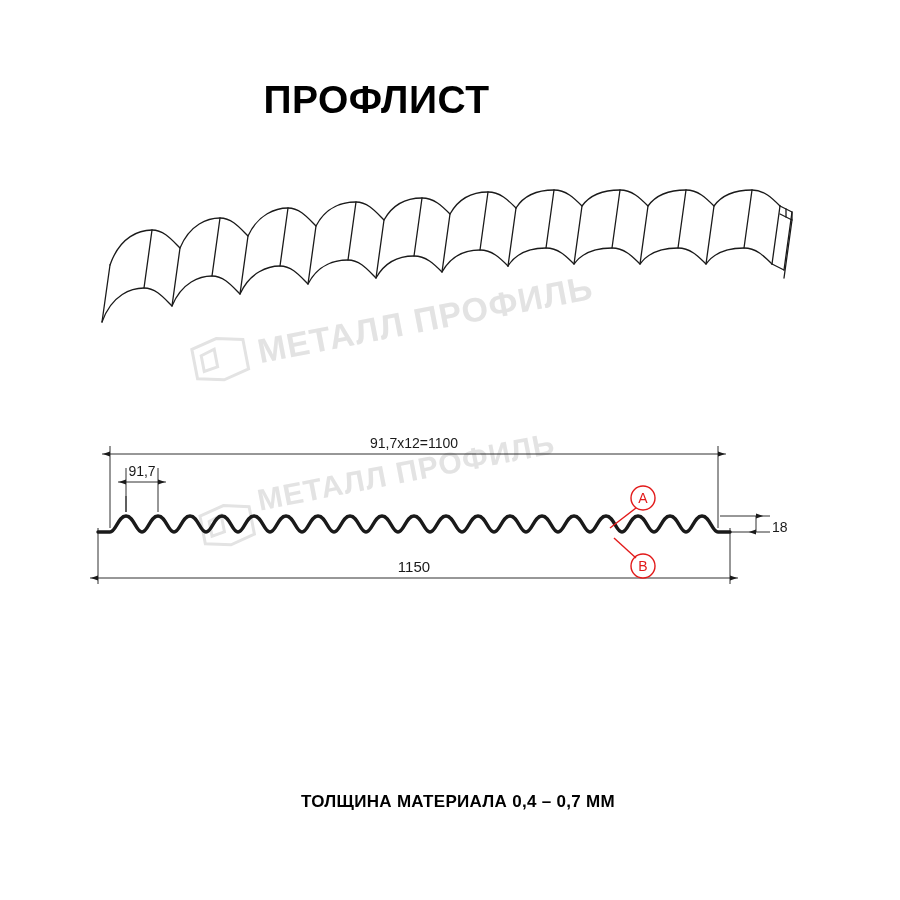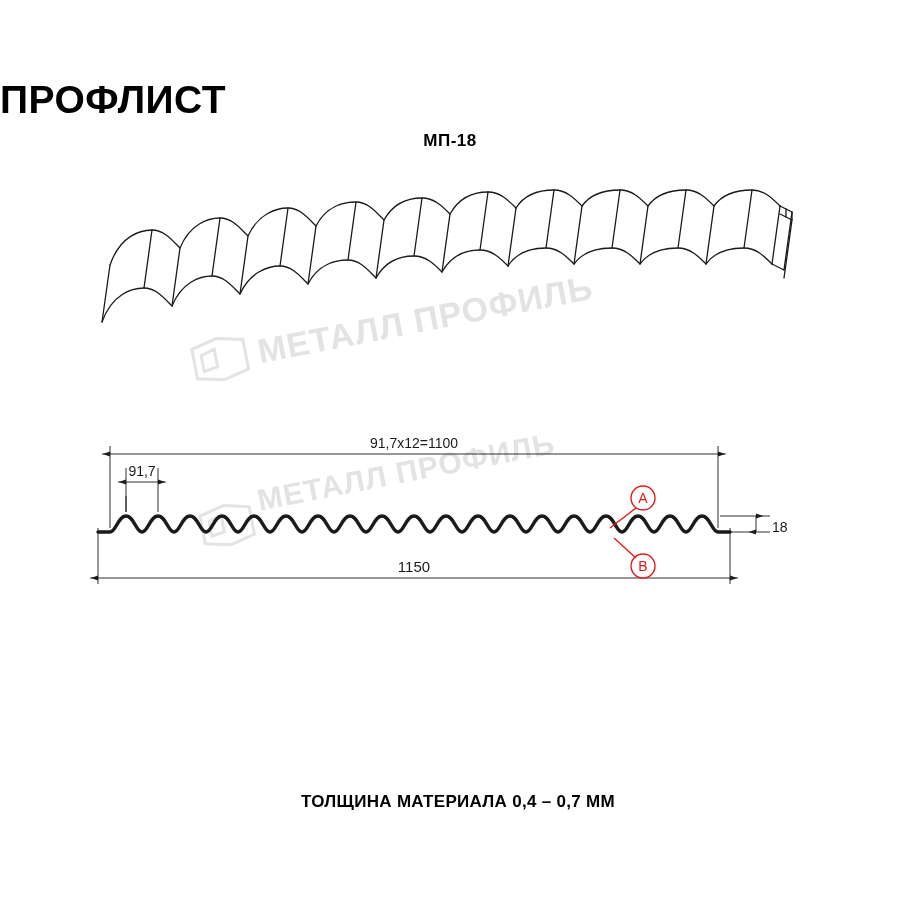--- a/index.html
+++ b/index.html
@@ -18,20 +18,21 @@
   .page {
     position: relative;
     width: 900px;
     height: 900px;
   }
   .title {
     position: absolute;
     top: 78px;
     left: 0;
     width: 753px;
+    text-align: center;
     font-size: 39px;
     font-weight: bold;
     letter-spacing: 0.5px;
     line-height: 44px;
   }
   .subtitle {
     position: absolute;
     top: 131px;
     left: 0;
     width: 900px;
@@ -91,21 +92,20 @@
   }
   svg { display: block; overflow: visible; }
   text { font-family: "Liberation Sans", sans-serif; }
 </style>
 </head>
 <body>
 
 <div class="page">
 
   <div class="title">ПРОФЛИСТ</div>
-  <div class="subtitle">МП-18</div>
 
   <div class="iso-wrap">
     <svg width="740" height="180" viewBox="0 0 740 180" aria-hidden="true">
       <g fill="none" stroke="#1a1a1a" stroke-width="1.3" stroke-linejoin="round" stroke-linecap="round">
 
         <path d="M30,75
                  C 40,46 60,40 72,40 C 84,40 92,50 100,58
                  C 110,34 128,28 140,28 C 152,28 160,38 168,46
                  C 178,24 196,18 208,18 C 220,18 228,28 236,36
                  C 246,16 264,12 276,12 C 288,12 296,22 304,30

